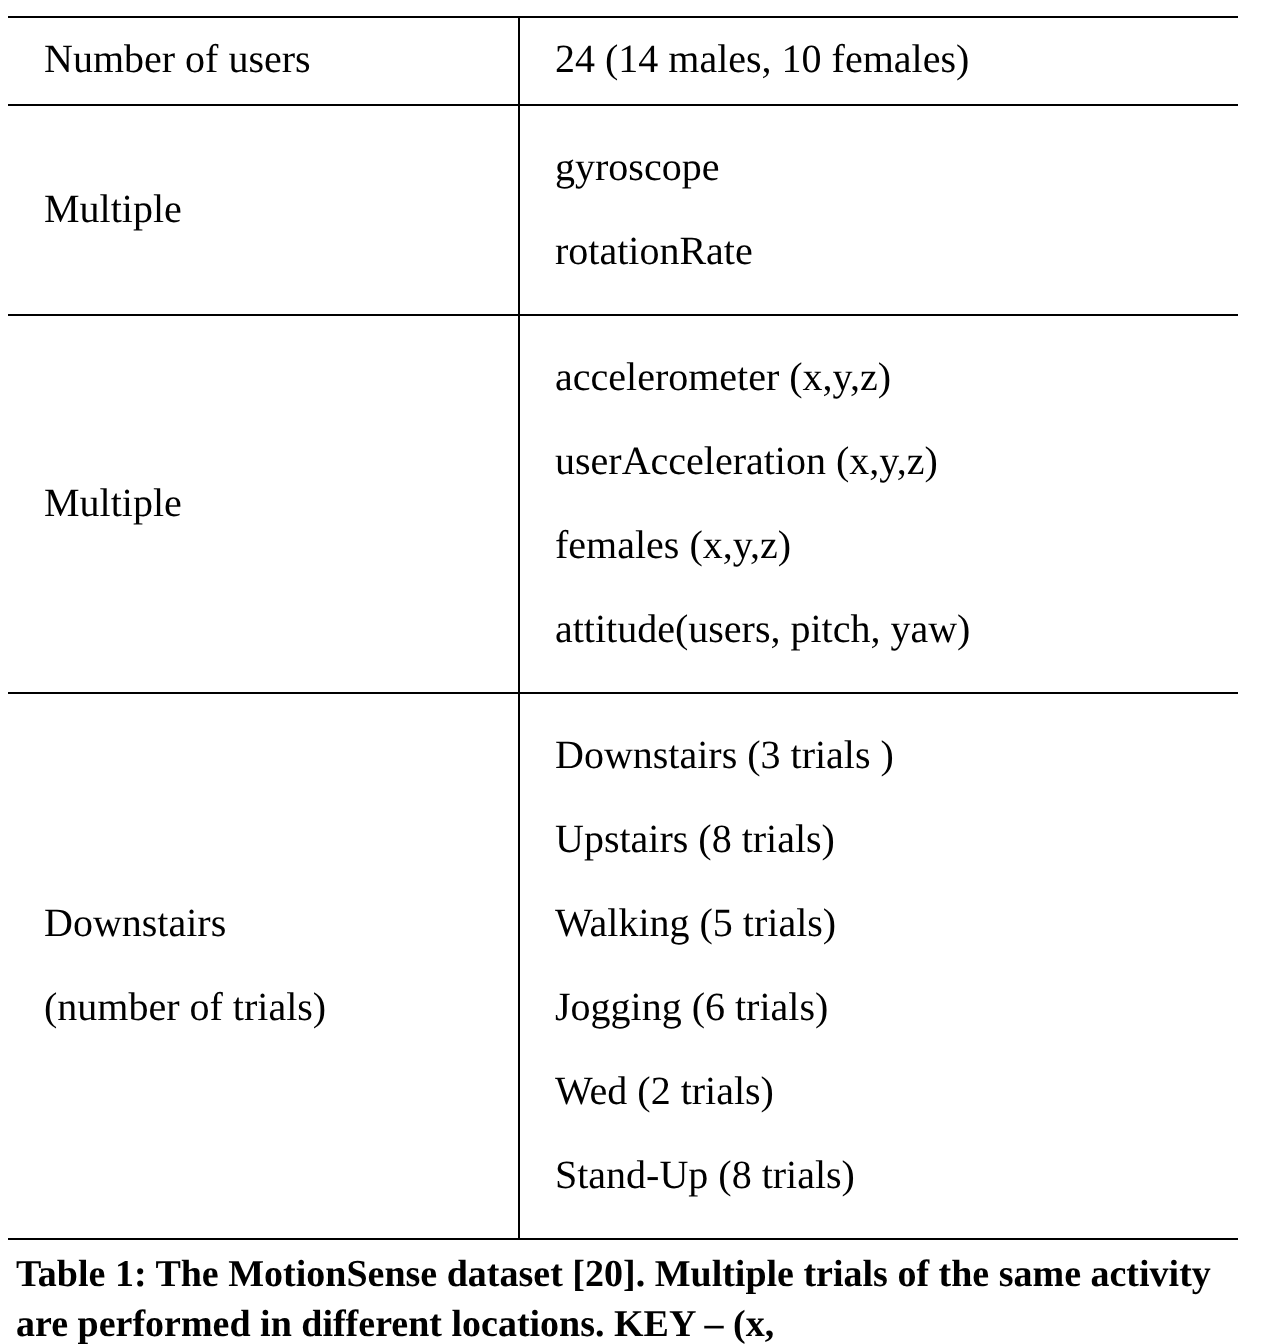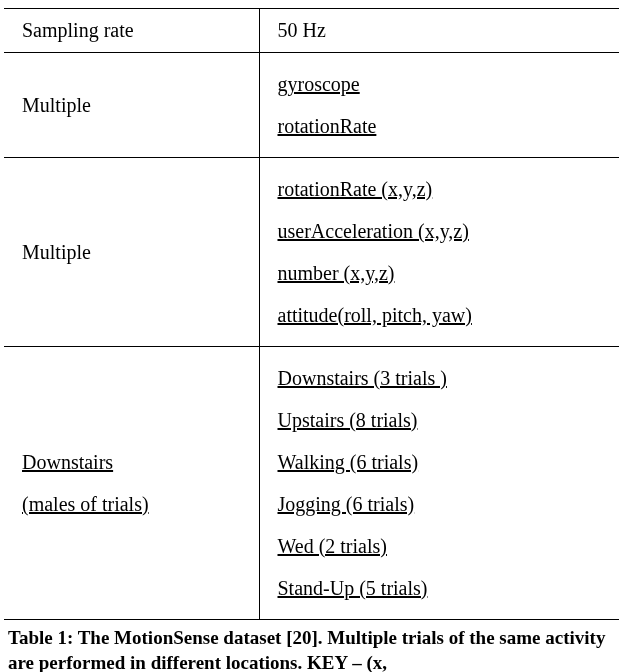--- a/index.html
+++ b/index.html
@@ -19,65 +19,65 @@
     td {
       padding: 10px 18px;
       vertical-align: middle;
       text-align: left;
     }
     td.label {
       width: 255px;
       border-right: 1.5px solid #000;
     }
     .hr { border-top: 1.5px solid #000; }
-    .inner-line { line-height: 2.1; text-decoration: underline; }
+    .inner-line { line-height: 2.1; }
     .caption {
       font-weight: bold;
       font-size: 19px;
       margin-top: 6px;
       line-height: 1.3;
       text-align: left;
       padding: 0 4px;
     }
   </style>
 </head>
 <body>
 
 <table>
   <tbody>
-  <tr class="hr">
-    <td class="label">Sampling rate</td>
-    <td>50 Hz</td>
+      <tr class="hr">
+    <td class="label">Number of users</td>
+    <td>24 (14 males, 10 females)</td>
   </tr>
   <tr class="hr">
     <td class="label">Multiple</td>
     <td>
       <div class="inner-line">gyroscope</div>
       <div class="inner-line">rotationRate</div>
     </td>
   </tr>
   <tr class="hr">
     <td class="label">Multiple</td>
     <td>
-      <div class="inner-line">rotationRate (x,y,z)</div>
+      <div class="inner-line">accelerometer (x,y,z)</div>
       <div class="inner-line">userAcceleration (x,y,z)</div>
-      <div class="inner-line">number (x,y,z)</div>
-      <div class="inner-line">attitude(roll, pitch, yaw)</div>
+      <div class="inner-line">females (x,y,z)</div>
+      <div class="inner-line">attitude(users, pitch, yaw)</div>
     </td>
   </tr>
   <tr class="hr" style="border-bottom:1.5px solid #000;">
     <td class="label">
       <div class="inner-line">Downstairs</div>
-      <div class="inner-line">(males of trials)</div>
+      <div class="inner-line">(number of trials)</div>
     </td>
     <td>
       <div class="inner-line">Downstairs (3 trials )</div>
       <div class="inner-line">Upstairs (8 trials)</div>
-      <div class="inner-line">Walking (6 trials)</div>
+      <div class="inner-line">Walking (5 trials)</div>
       <div class="inner-line">Jogging (6 trials)</div>
       <div class="inner-line">Wed (2 trials)</div>
-      <div class="inner-line">Stand-Up (5 trials)</div>
+      <div class="inner-line">Stand-Up (8 trials)</div>
     </td>
   </tr>
 </tbody>
   </table>
 
 <div class="caption">Table 1: The MotionSense dataset [20]. Multiple trials of the same activity are performed in different locations. KEY – (x,</div>
 
 </body></html>

